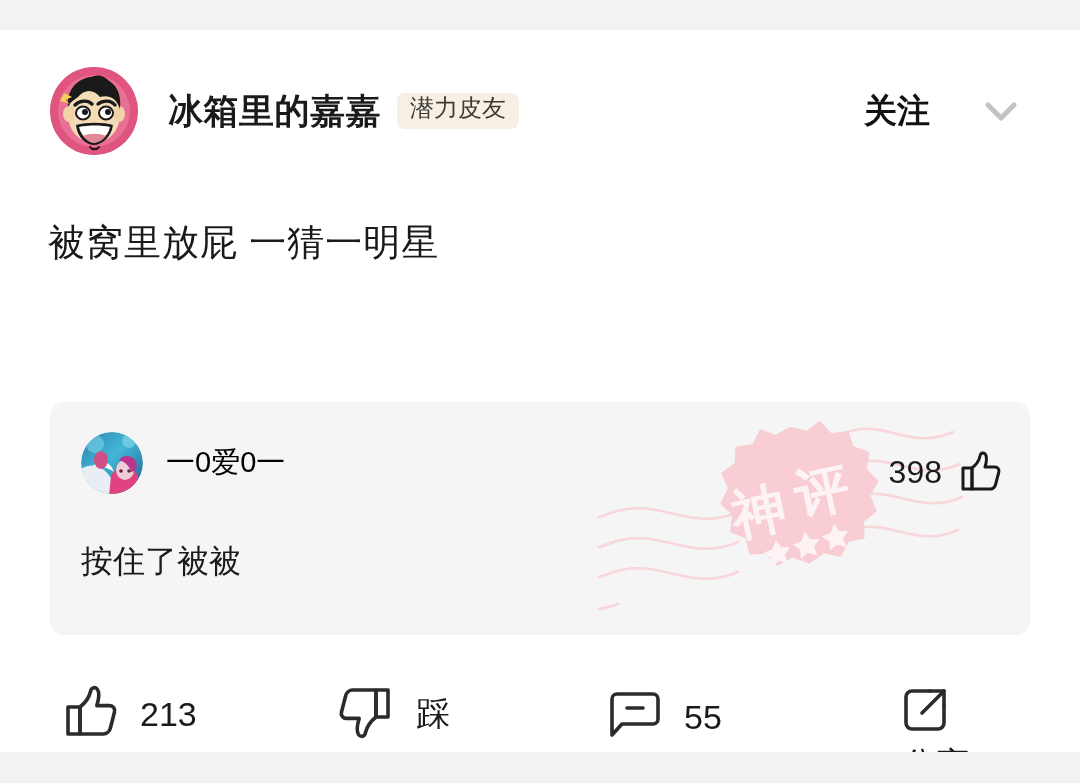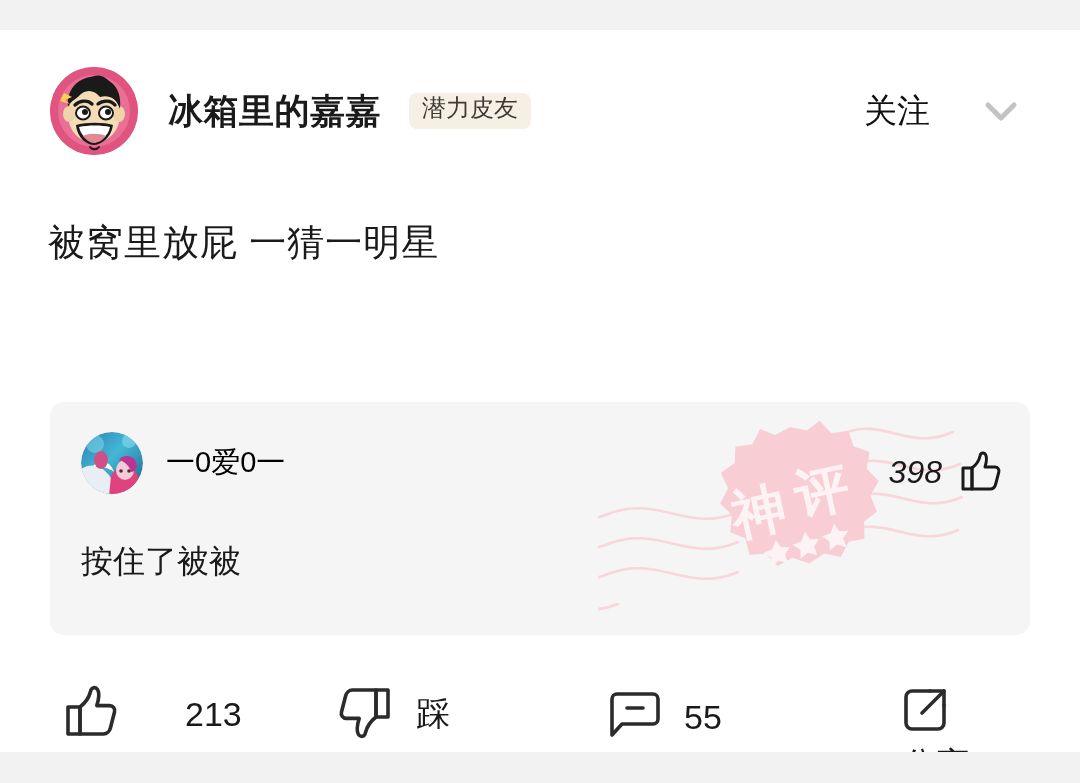--- a/index.html
+++ b/index.html
@@ -60,35 +60,35 @@
   .author-name {
     margin-left: 30px;
     font-size: 35px;
     font-weight: bold;
     color: #1a1a1a;
     letter-spacing: 0.5px;
     white-space: nowrap;
   }
 
   .author-badge {
-    margin-left: 28px;
+    margin-left: 16px;
     background: #f6efe4;
     color: #3d3a34;
     font-size: 24px;
     border-radius: 8px;
     padding: 3px 13px 9px 13px;
     white-space: nowrap;
     line-height: 1;
   }
 
   .header-spacer { flex: 1 1 auto; }
 
   .follow-button {
     font-size: 33px;
-    font-weight: normal;
+    font-weight: bold;
     color: #111111;
     white-space: nowrap;
     cursor: pointer;
   }
 
   .chevron-down {
     margin-left: 48px;
     margin-right: 6px;
     width: 46px; height: 46px;
     flex: 0 0 46px;
@@ -175,21 +175,20 @@
   .comment-like {
     position: absolute;
     right: 28px; top: 48px;
     display: flex;
     align-items: center;
   }
   .comment-like-count {
     font-size: 32px;
     color: #1a1a1a;
     margin-right: 16px;
-    font-style: italic;
   }
   .thumb-small { width: 44px; height: 44px; flex: 0 0 44px; cursor: pointer; }
 
   
   .action-bar {
     position: absolute;
     left: 0; top: 640px;
     width: 1080px; height: 92px;
   }
 
@@ -200,21 +199,21 @@
     cursor: pointer;
   }
   .action-item .icon { flex: 0 0 auto; }
   .action-label {
     margin-left: 22px;
     font-size: 34px;
     color: #1a1a1a;
     white-space: nowrap;
   }
 
-  .act-like    { left: 62px;  top: 14px; gap: 45px; }
+  .act-like    { left: 62px;  top: 14px; }
   .act-dislike { left: 338px; top: 14px; }
   .act-comment { left: 608px; top: 18px; }
   .act-share   { left: 880px; top: 12px; flex-direction: column; }
 
   
   .watermark {
     position: absolute;
     left: 680px; top: 724px;
     display: flex;
     align-items: center;

